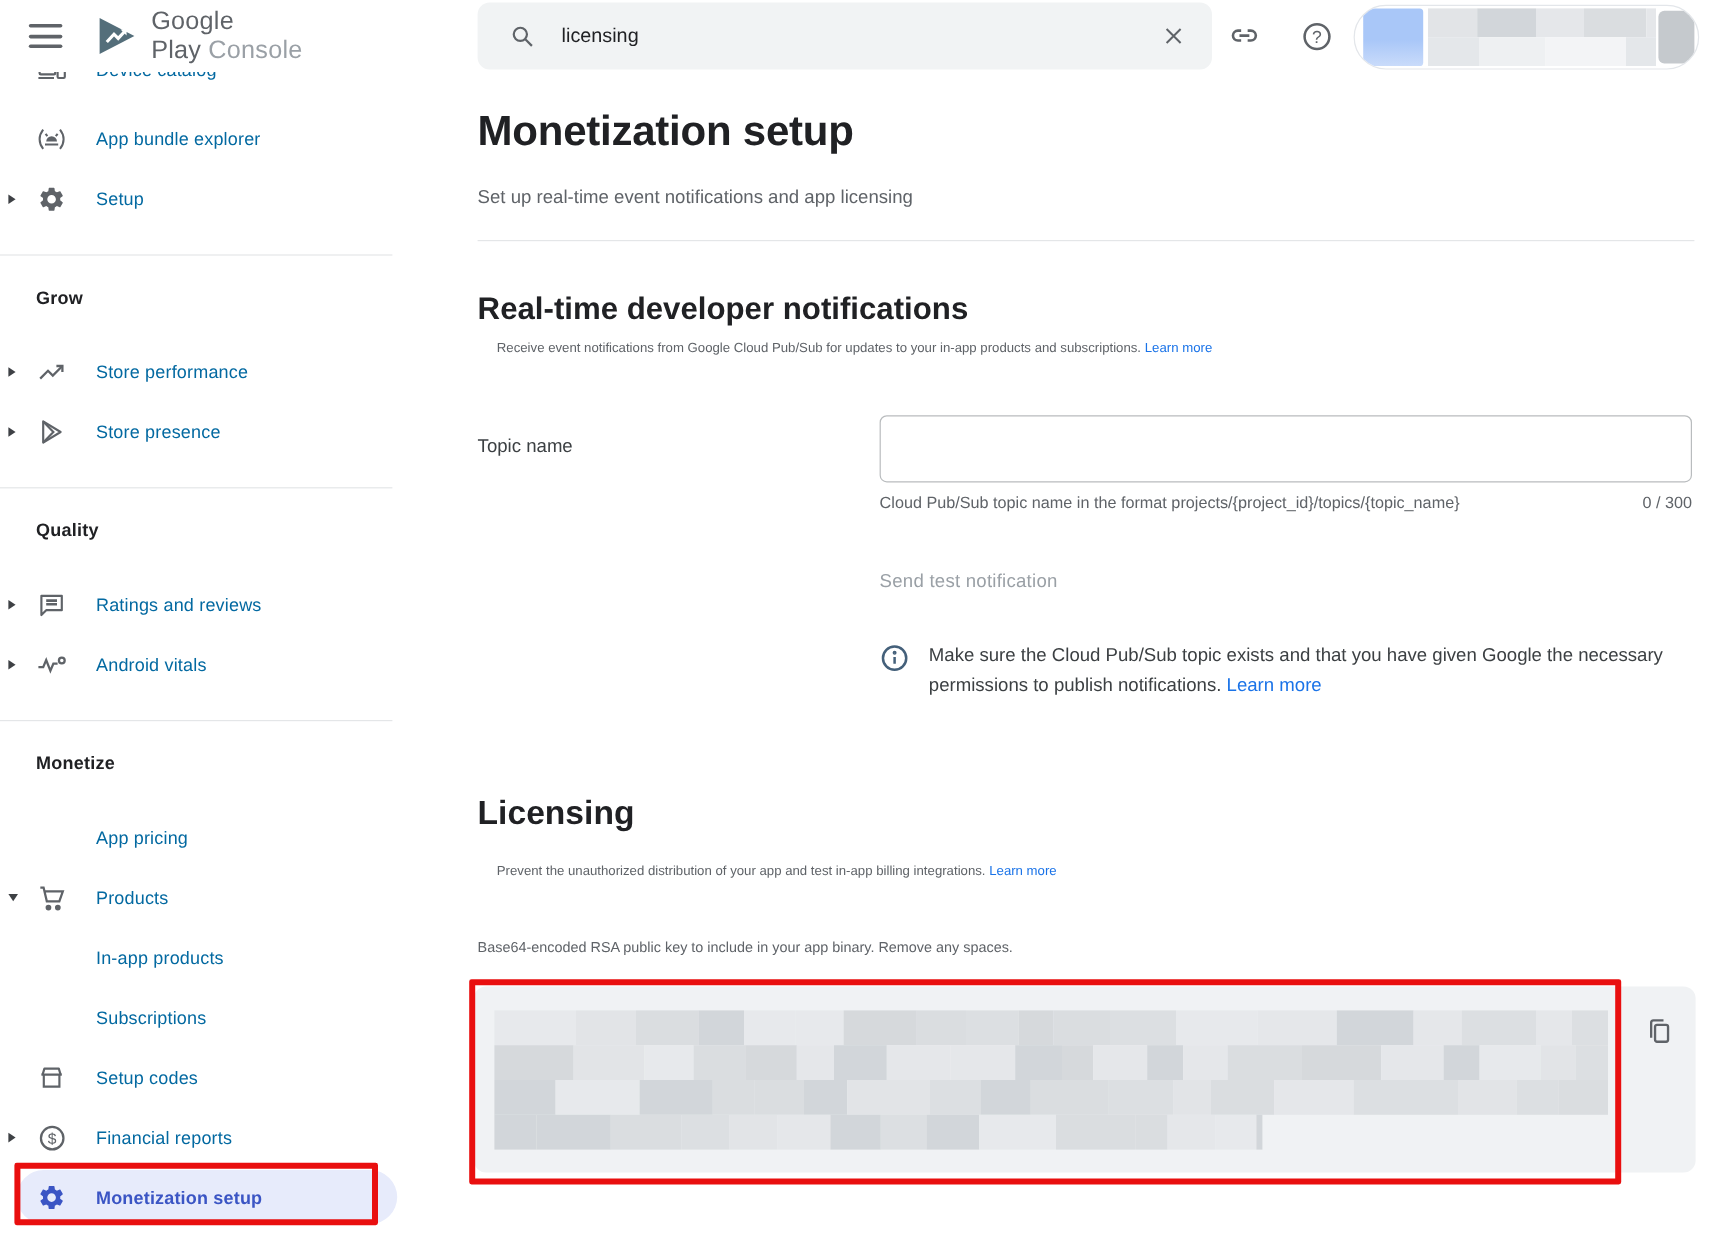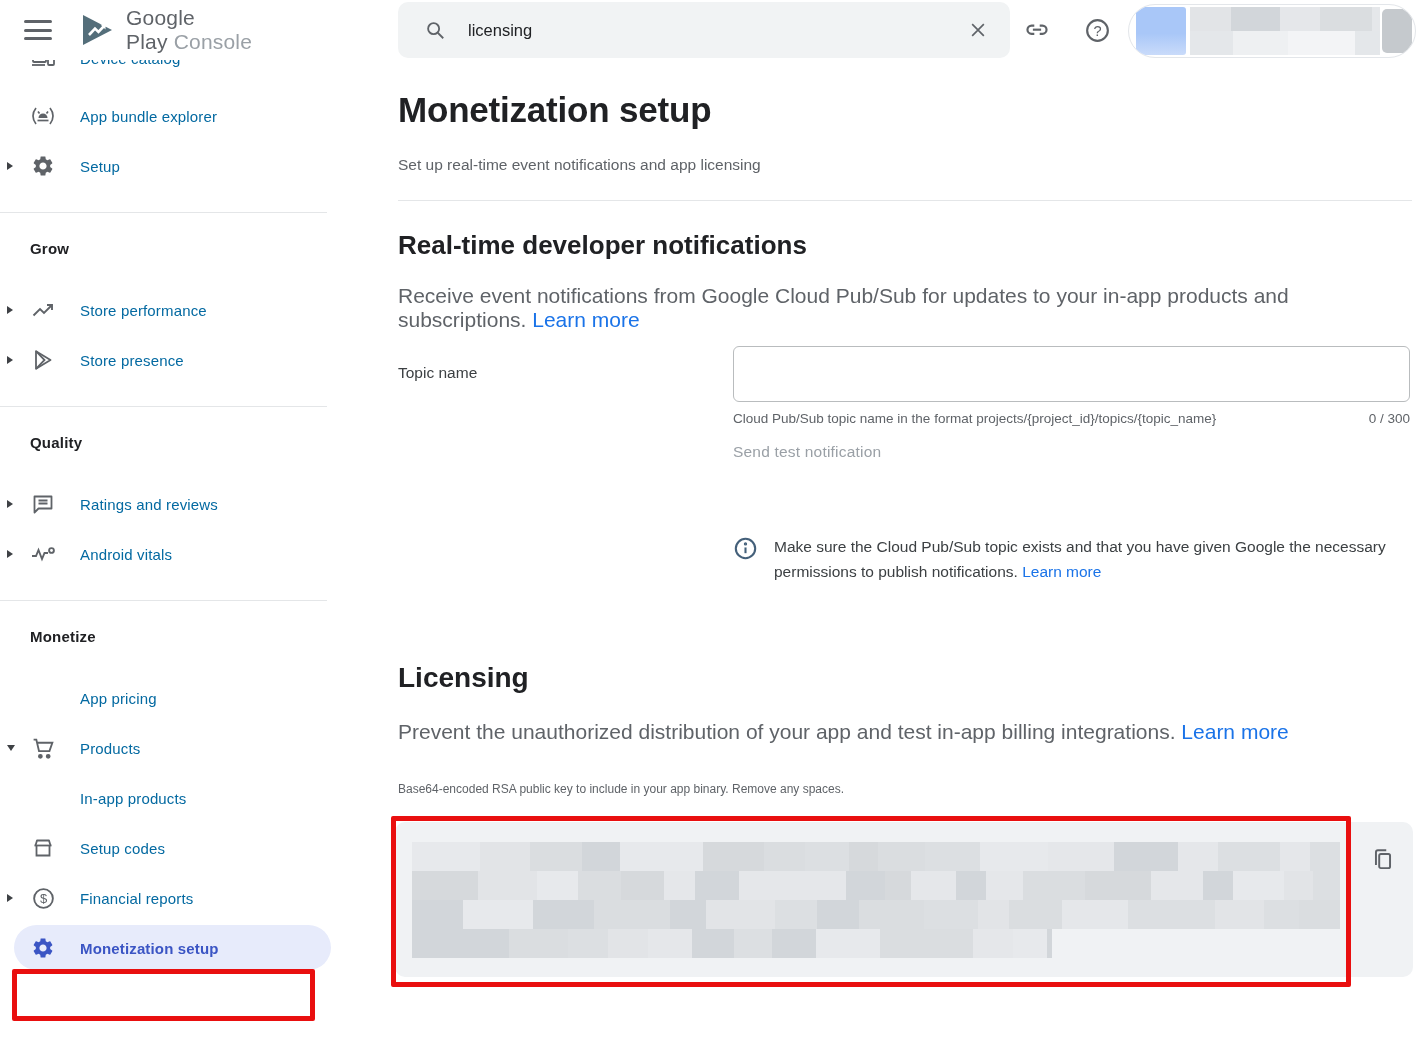--- a/index.html
+++ b/index.html
@@ -55,33 +55,33 @@
   .chip-avatar { width:30px; height:44px; background:#c5c9cd; border-radius:5px; margin-left:2px; flex:none; }
 
   
   .main { position:absolute; left:398px; top:0; width:1016px; height:1038px; }
   .page-title { position:absolute; top:90px; left:0; font-size:35px; font-weight:700; letter-spacing:-.2px; color:#202124; }
   .page-sub   { position:absolute; top:156px; left:0; font-size:15.5px; color:#5f6368; }
   .hdiv { position:absolute; left:0; width:1014px; height:1px; background:#e4e6e8; }
   #div1 { top:200px; }
 
   .h2 { position:absolute; left:0; font-weight:700; color:#202124; }
-  #h2-notif { top:230px; font-size:26px; }
+  #h2-notif { top:242px; font-size:26px; }
   #h2-lic   { top:662px; font-size:28px; }
-  .para { position:absolute; left:0; font-size:21px; color:#5f6368; }
+  .para { position:absolute; left:16px; font-size:11px; color:#5f6368; }
   #para-notif { top:284px; }
   #para-lic   { top:720px; }
   a.learn { color:#1a73e8; text-decoration:none; cursor:pointer; }
 
   .field-label { position:absolute; left:0; top:364px; font-size:15.5px; color:#3c4043; }
   .topic-input { position:absolute; left:335px; top:346px; width:677px; height:56px; border:1px solid #b9bcbe;
                  border-radius:6px; background:#fff; font-family:"Liberation Sans",sans-serif; font-size:15px; padding:0 14px; outline:none; }
   .helper-row { position:absolute; left:335px; top:411px; width:677px; display:flex; justify-content:space-between;
                 font-size:13.5px; color:#5f6368; }
-  .send-btn { position:absolute; left:335px; top:443px; font-size:15.5px; font-weight:500; color:#9aa0a6;
+  .send-btn { position:absolute; left:335px; top:476px; font-size:15.5px; font-weight:500; color:#9aa0a6;
               background:none; border:none; font-family:"Liberation Sans",sans-serif; letter-spacing:.2px; }
   .info-row { position:absolute; left:335px; top:534px; display:flex; }
   .info-ic { flex:none; margin-top:2px; }
   .info-text { margin-left:16px; width:612px; font-size:15.5px; line-height:25px; color:#3c4043; }
 
   .key-caption { position:absolute; left:0; top:782px; font-size:12px; color:#5f6368; }
   .key-panel { position:absolute; left:-3px; top:822px; width:1018px; height:155px; border-radius:10px; background:#f0f2f4; }
   .key-mosaic { position:absolute; left:17px; top:20px; width:928px; }
   .key-mosaic .mrow { display:flex; height:29px; }
   .copy-btn { position:absolute; right:13px; top:21px; width:34px; height:34px; display:flex; align-items:center; justify-content:center;
@@ -220,20 +220,23 @@
         <svg width="25" height="25" viewBox="0 0 24 24" fill="none" stroke="#5f6368" stroke-width="1.8">
           <path d="M2.5 3.5 h2.6 l2.6 11 h10 l2.8-8 H6"></path>
           <circle cx="9" cy="19.5" r="1.4" fill="#5f6368"></circle>
             <circle cx="16.5" cy="19.5" r="1.4" fill="#5f6368"></circle>
         </svg>
       </span>
       <span class="label">Products</span>
     </div>
     <div class="nav-item">
       <span class="label">In-app products</span>
+    </div>
+    <div class="nav-item">
+      <span class="label">Subscriptions</span>
     </div>
     <div class="nav-item">
       <span class="icon">
         <svg width="24" height="24" viewBox="0 0 24 24" fill="none" stroke="#5f6368" stroke-width="1.8">
           <path d="M4.5 9.5 L6 4.5 h12 l1.5 5" stroke-linejoin="round"></path>
           <path d="M3.5 9.5 h17"></path>
           <path d="M5.5 9.5 v10 h13 v-10"></path>
         </svg>
       </span>
       <span class="label">Setup codes</span>

